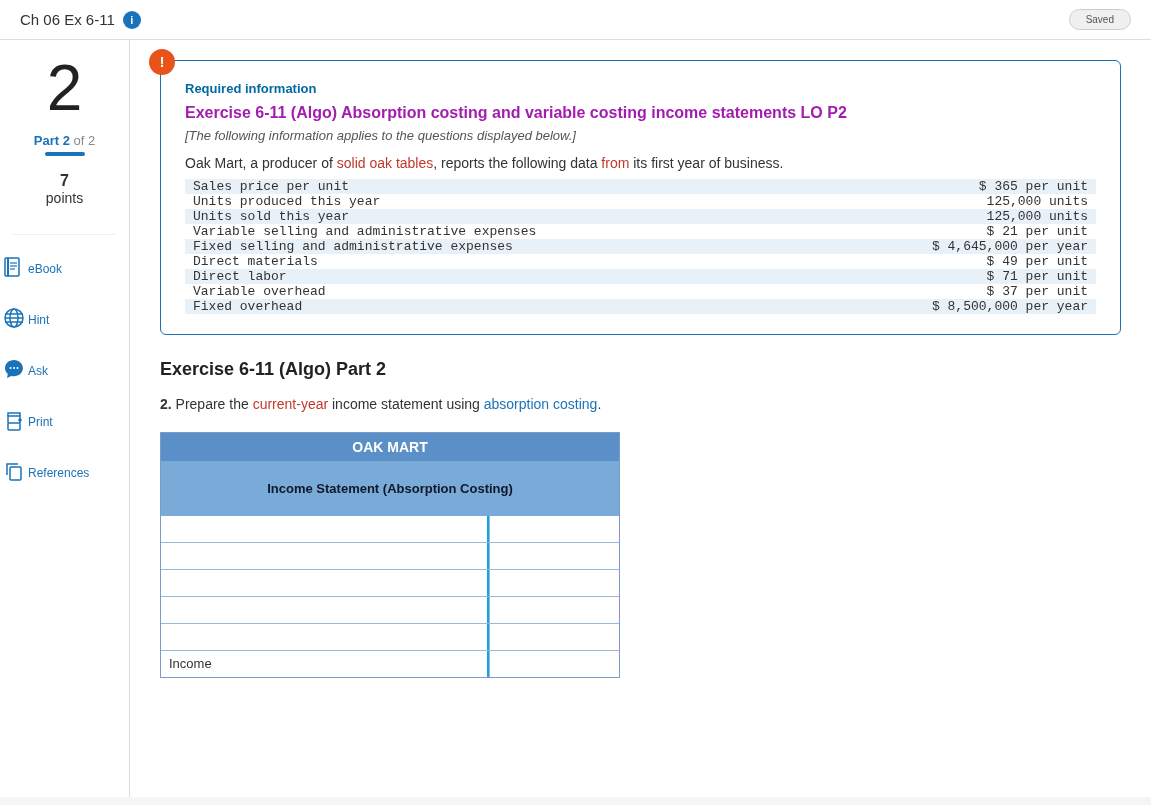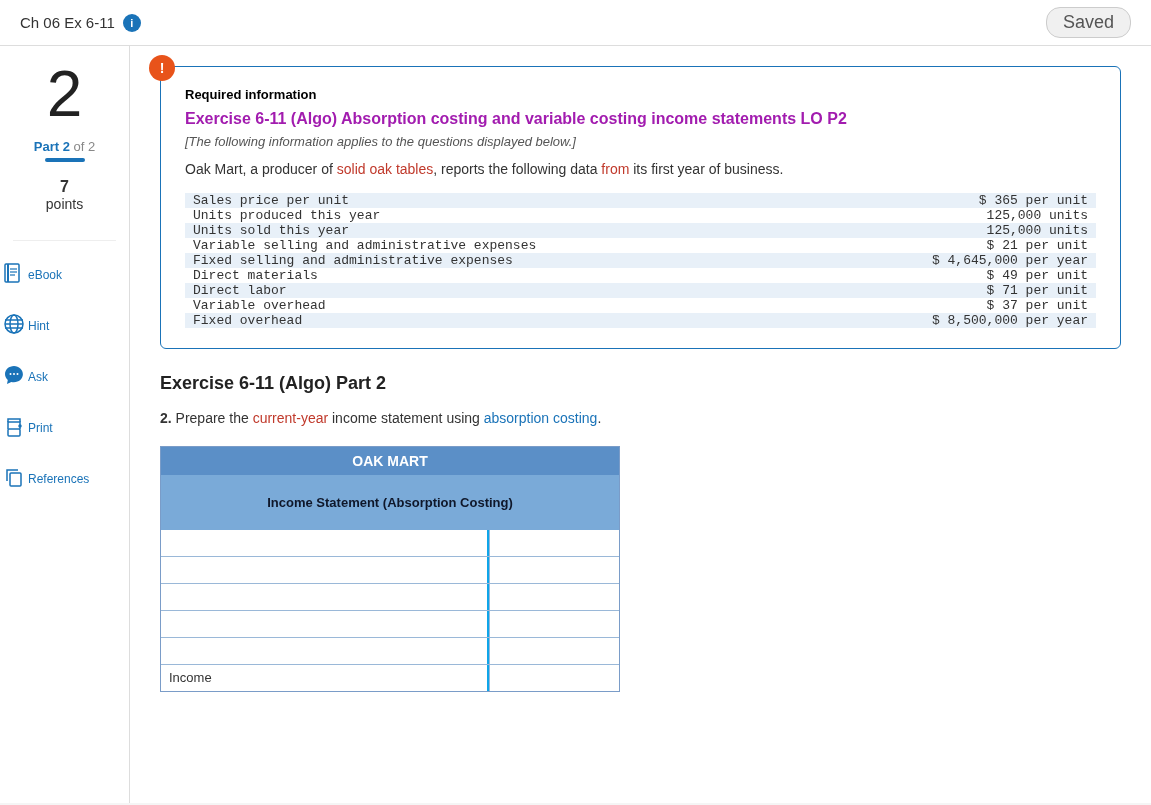--- a/index.html
+++ b/index.html
@@ -6,21 +6,21 @@
     body { font-family: Arial, sans-serif; font-size: 14px; background: #f5f5f5; color: #333; }
 
     
     .header {
       display: flex;
       align-items: center;
       justify-content: space-between;
       background: #fff;
       padding: 10px 20px;
       border-bottom: 1px solid #ddd;
-      height: 46px;
+      height: 40px;
     }
     .header-left {
       display: flex;
       align-items: center;
       gap: 8px;
       font-size: 15px;
       font-weight: 500;
     }
     .info-icon {
       width: 18px;
@@ -32,21 +32,21 @@
       display: inline-flex;
       align-items: center;
       justify-content: center;
       font-weight: bold;
       cursor: pointer;
     }
     .saved-btn {
       border: 1px solid #ccc;
       border-radius: 14px;
       padding: 4px 16px;
-      font-size: 18px;
+      font-size: 10px;
       background: #f0f0f0;
       color: #555;
       cursor: pointer;
     }
 
     
     .main-layout {
       display: flex;
       height: calc(100vh - 48px);
     }
@@ -146,41 +146,41 @@
       background: #e8531a;
       border-radius: 50%;
       color: white;
       font-size: 14px;
       display: flex;
       align-items: center;
       justify-content: center;
       font-weight: bold;
     }
     .required-label {
-      color: #000000;
+      color: #0369a1;
       font-size: 13px;
       font-weight: bold;
       margin-bottom: 8px;
     }
     .exercise-title {
       font-size: 16px;
       font-weight: bold;
       color: #a21caf;
       margin-bottom: 6px;
     }
     .exercise-subtitle {
       font-style: italic;
       color: #555;
       font-size: 13px;
       margin-bottom: 12px;
     }
     .exercise-intro {
       font-size: 14px;
       color: #333;
-      margin-bottom: 16px;
+      margin-bottom: 8px;
     }
 
     
     .data-table {
       width: 100%;
       border-collapse: collapse;
       font-family: 'Courier New', monospace;
       font-size: 13px;
     }
     .data-table tr td {

